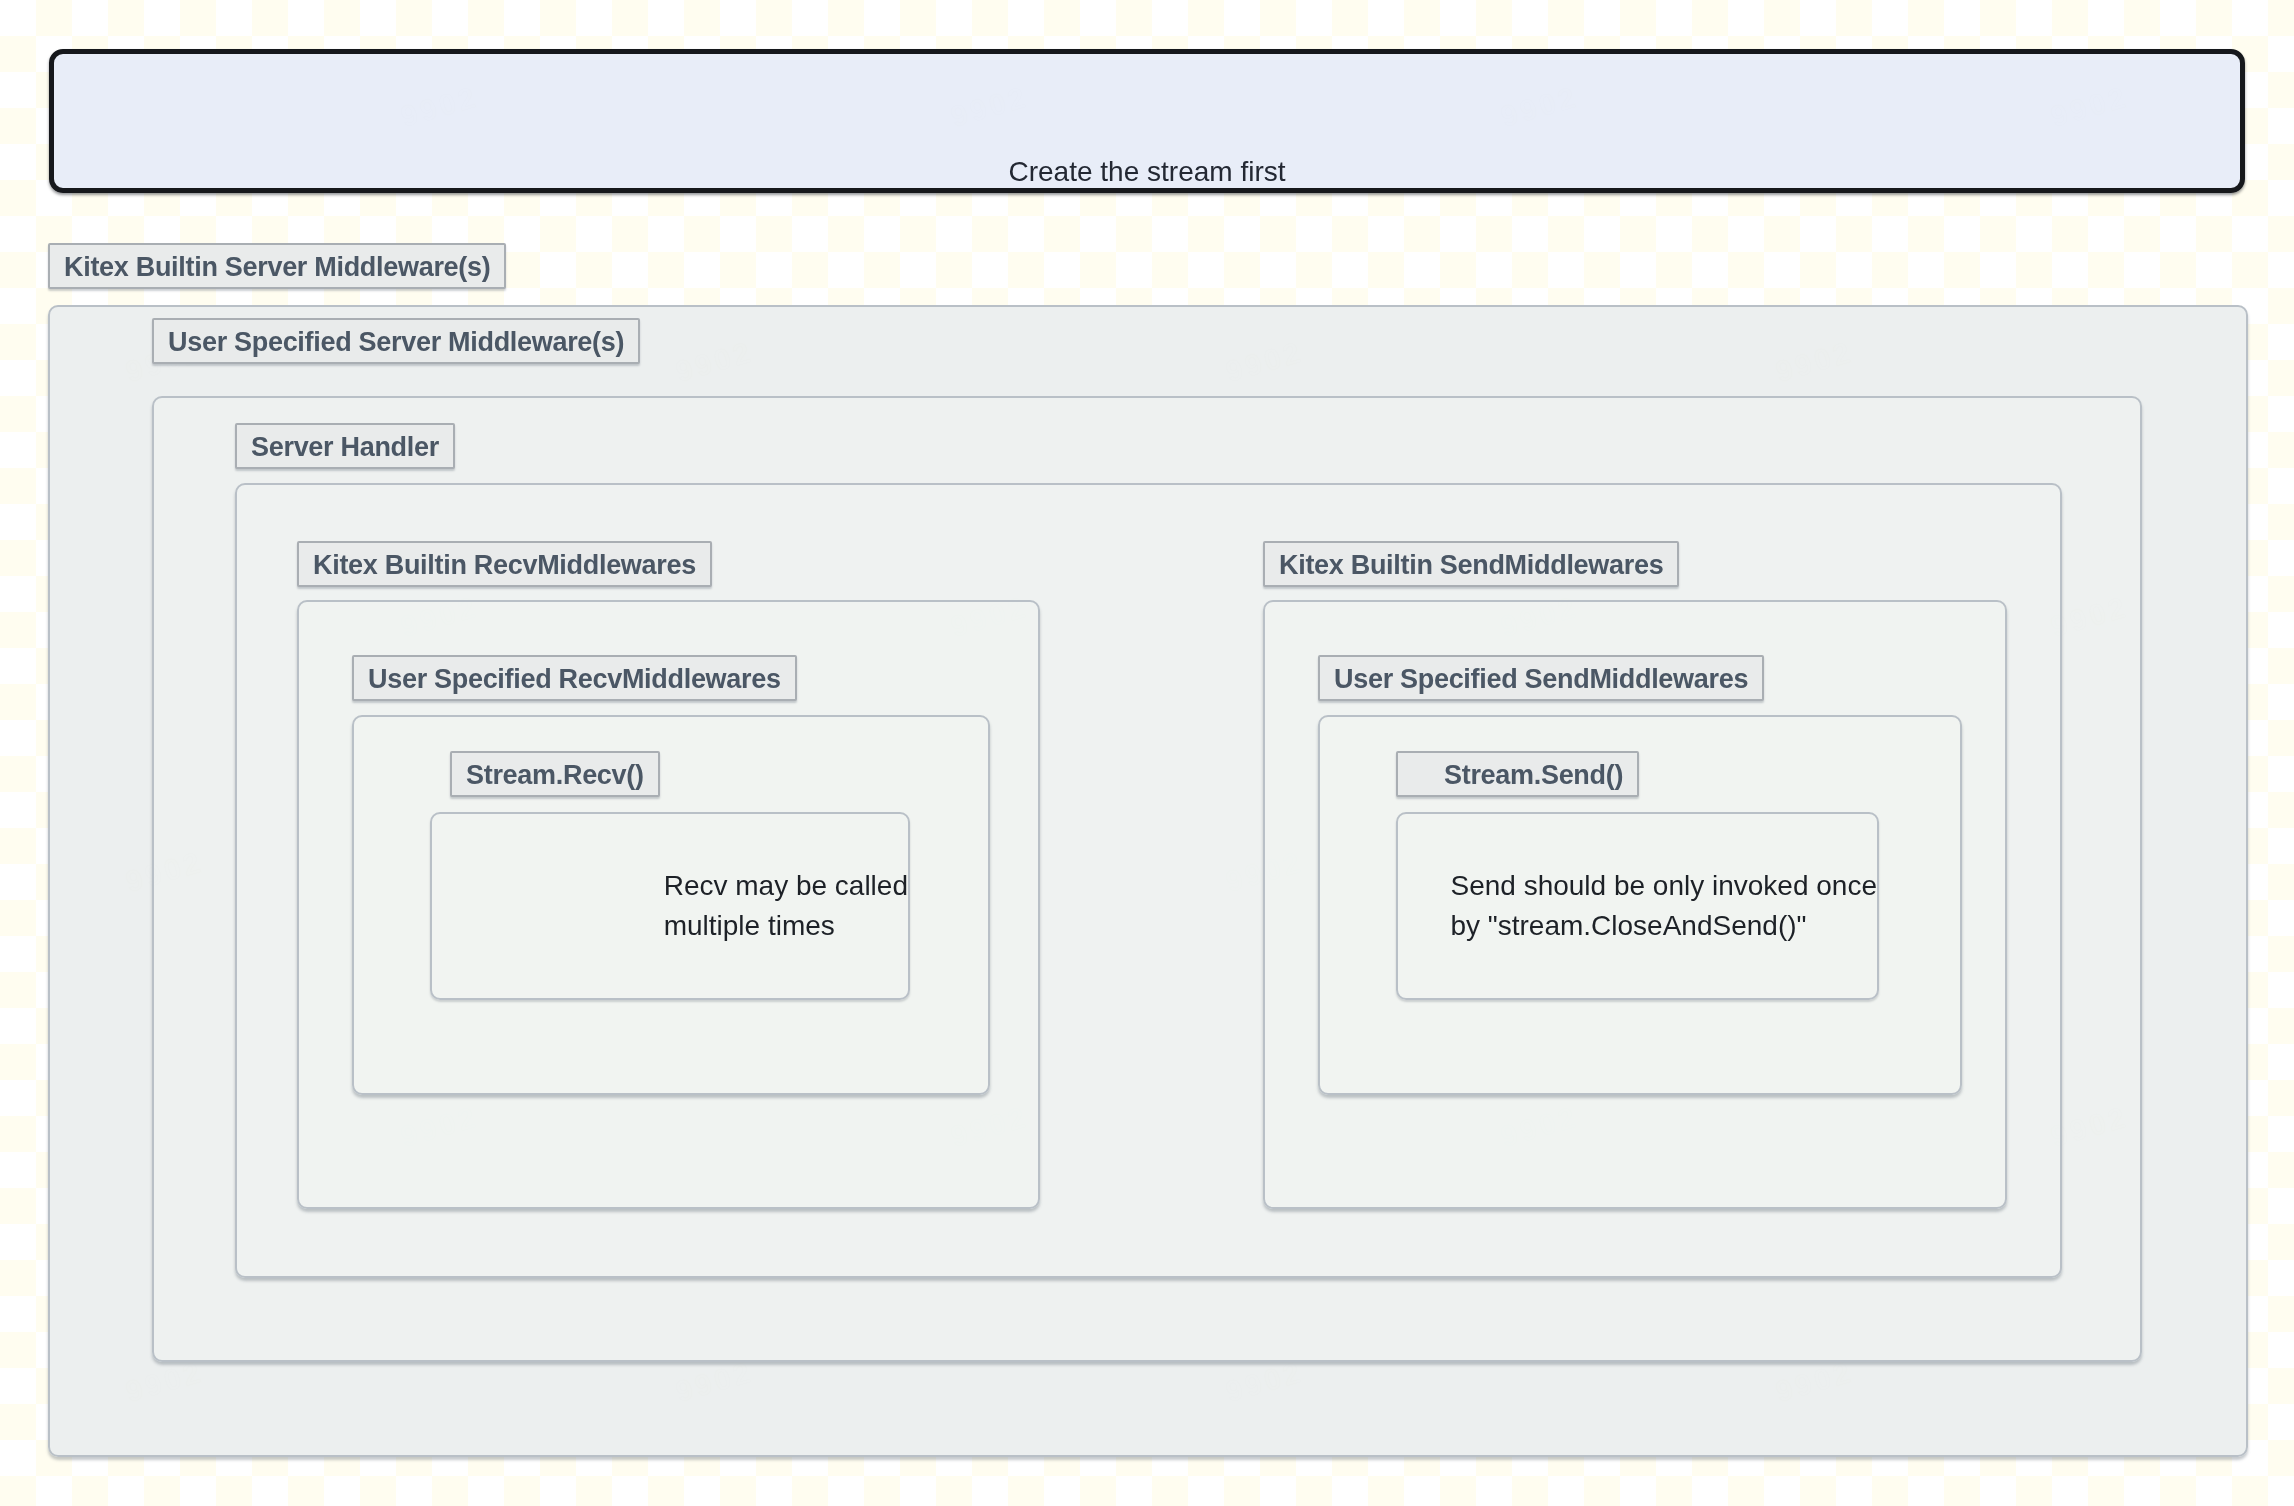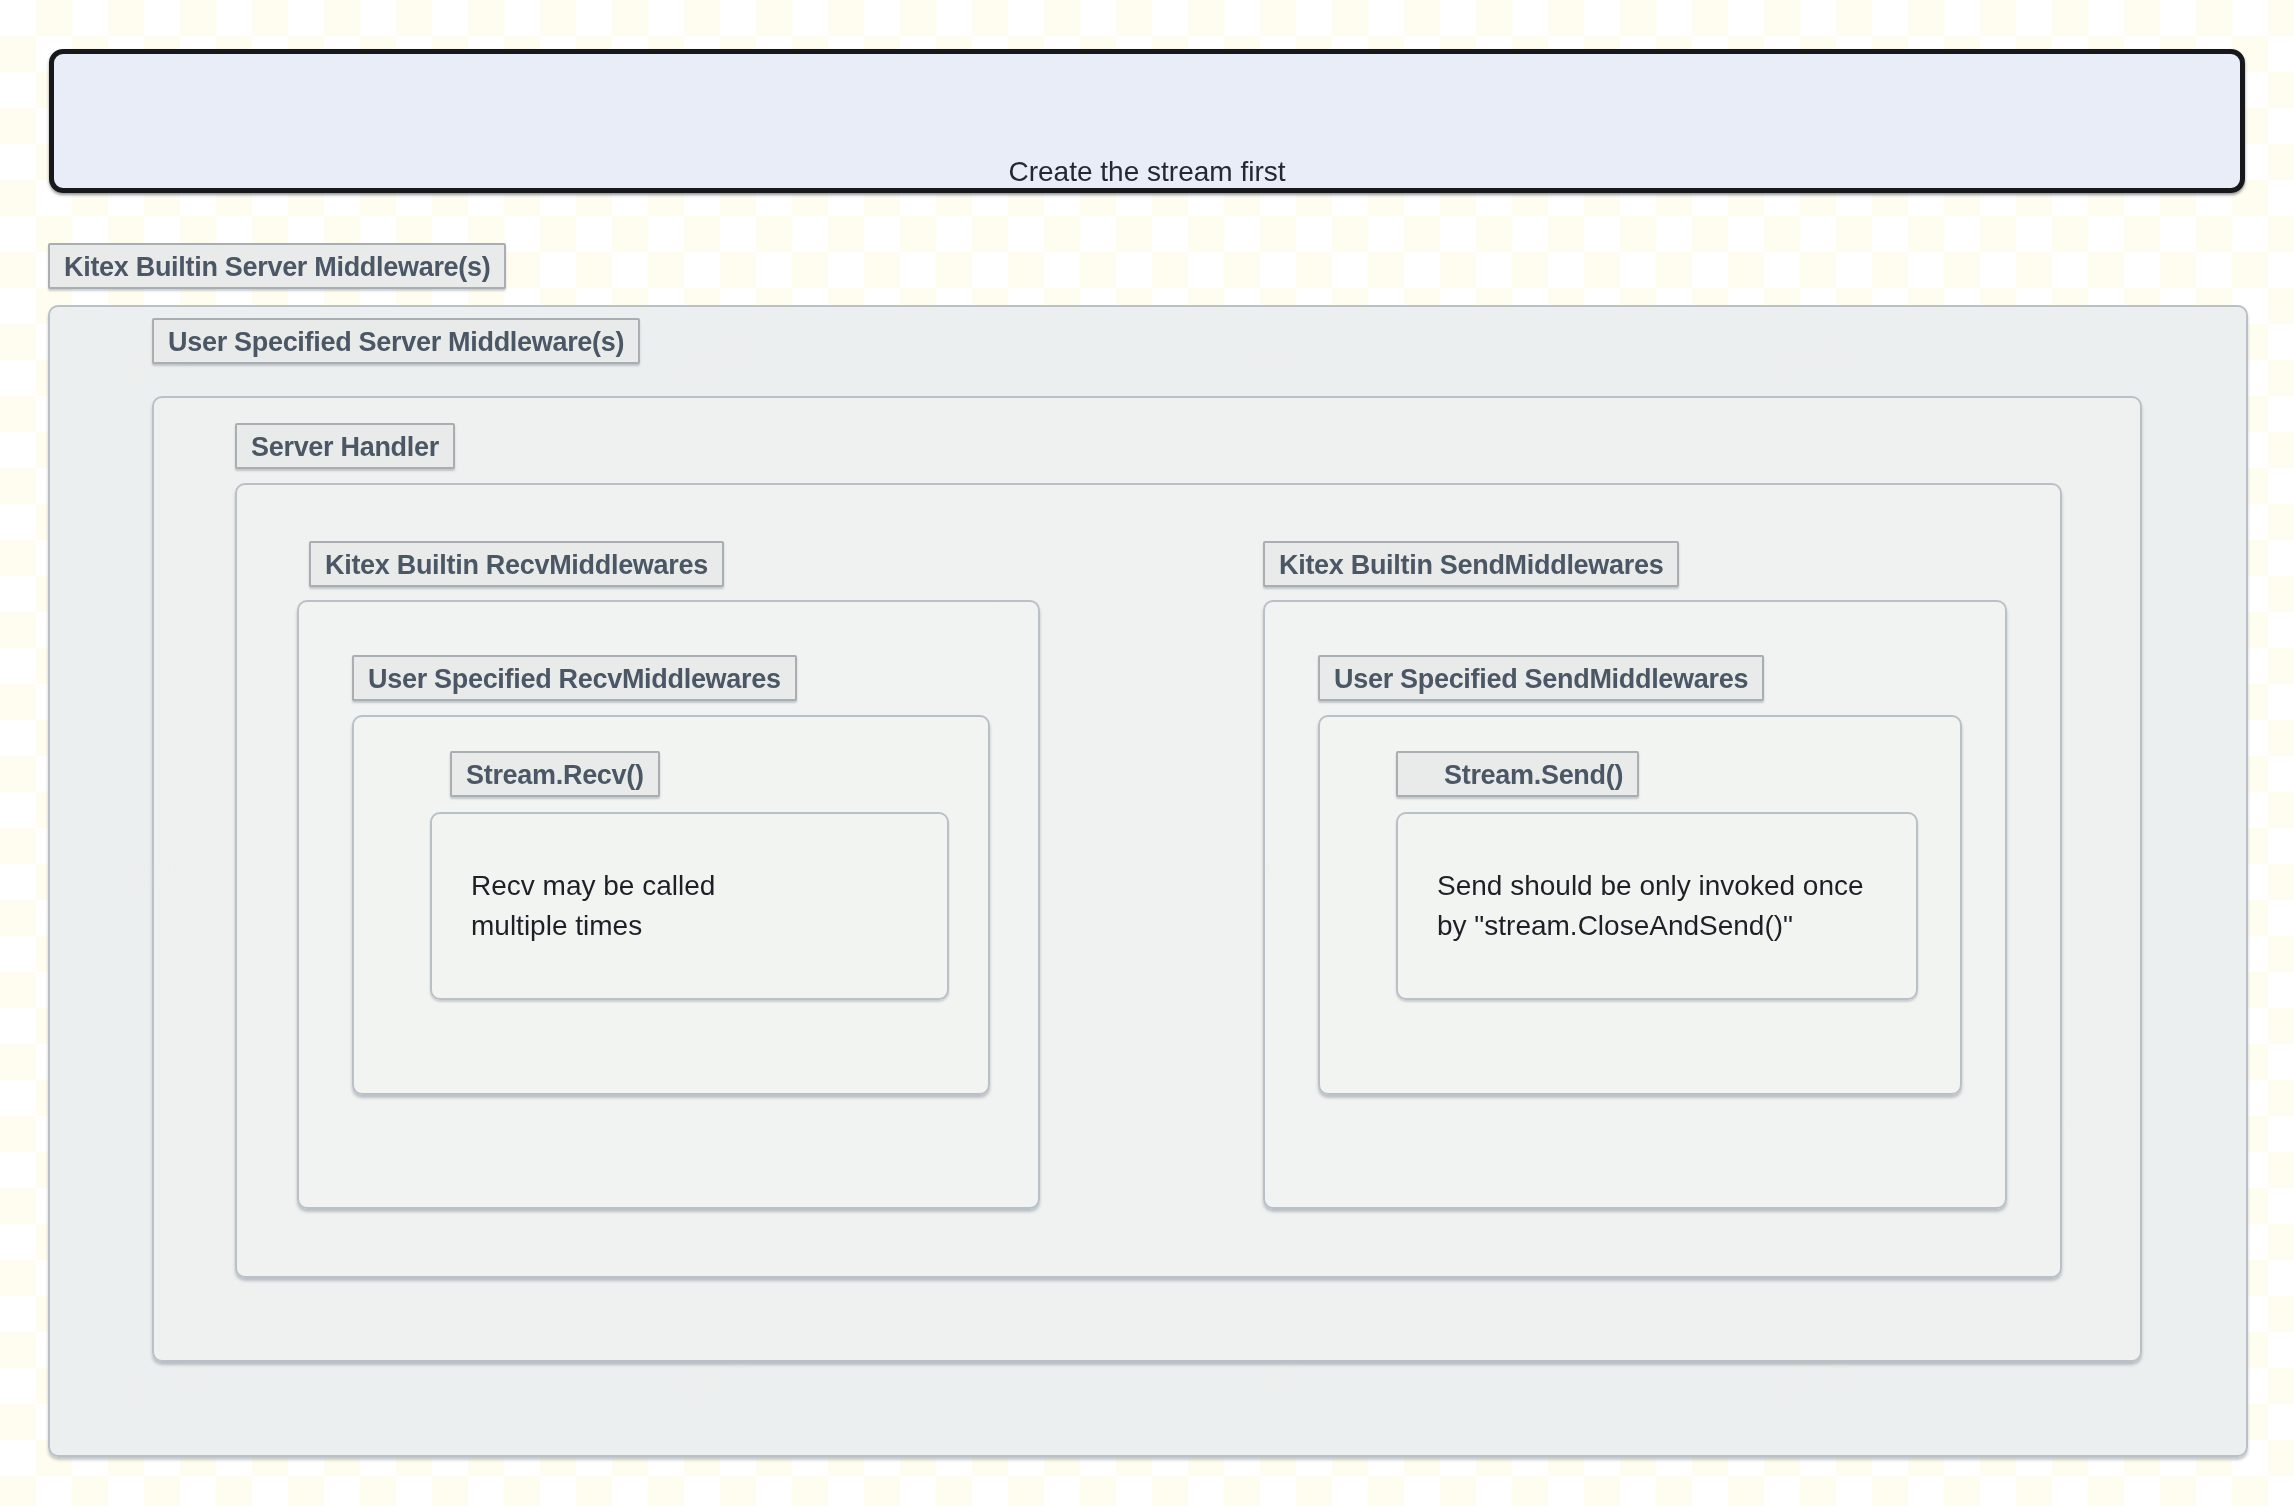--- a/index.html
+++ b/index.html
@@ -68,42 +68,41 @@
     font-size: 28px; color: #232833;
     z-index: 2;
   }
   
   .note {
     position: absolute;
     border: 2px solid #b9c0c7;
     border-radius: 10px;
     box-shadow: 0 2px 2px rgba(90,100,112,0.25);
     background: rgba(244,246,245,0.2);
-    display: flex; align-items: center; justify-content: flex-start;
+    display: flex; align-items: center; justify-content: flex-end;
     font-size: 28px; line-height: 1.43; color: #1d2127;
     z-index: 2;
-    padding-left: 39px;
   }
   .note-text { white-space: pre-line; text-align: left; }
 
   
   #box-outer   { left: 48px;  top: 305px; width: 2196px; height: 1148px; }
   #box-user    { left: 152px; top: 396px; width: 1986px; height: 962px;  }
   #box-handler { left: 235px; top: 483px; width: 1823px; height: 791px;  }
   #box-recv-builtin { left: 297px;  top: 600px; width: 739px; height: 605px; }
   #box-recv-user    { left: 352px;  top: 715px; width: 634px; height: 376px; }
   #note-recv        { left: 430px;  top: 812px; width: 476px; height: 184px; }
   #box-send-builtin { left: 1263px; top: 600px; width: 740px; height: 605px; }
   #box-send-user    { left: 1318px; top: 715px; width: 640px; height: 376px; }
   #note-send        { left: 1396px; top: 812px; width: 479px; height: 184px; }
 
   #chip-kitex-server { left: 48px;   top: 243px; }
   #chip-user-server  { left: 152px;  top: 318px; }
   #chip-handler      { left: 235px;  top: 423px; }
-  #chip-recv-builtin { left: 309px;  top: 541px; }
+  #chip-recv-builtin { left: 297px;  top: 541px; }
   #chip-recv-user    { left: 352px;  top: 655px; }
   #chip-stream-recv  { left: 430px;  top: 751px; margin-left: 20px; }
   #chip-send-builtin { left: 1263px; top: 541px; }
   #chip-send-user    { left: 1318px; top: 655px; }
   #chip-stream-send  { left: 1396px; top: 751px; padding-left: 46px; }
 </style>
 </head>
 <body>
 
 <div id="canvas">

